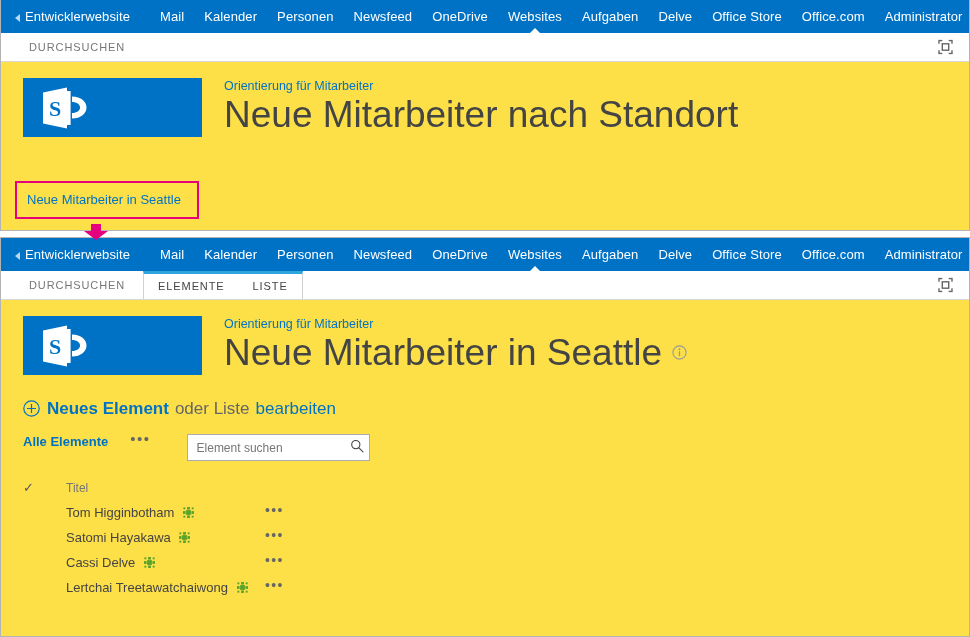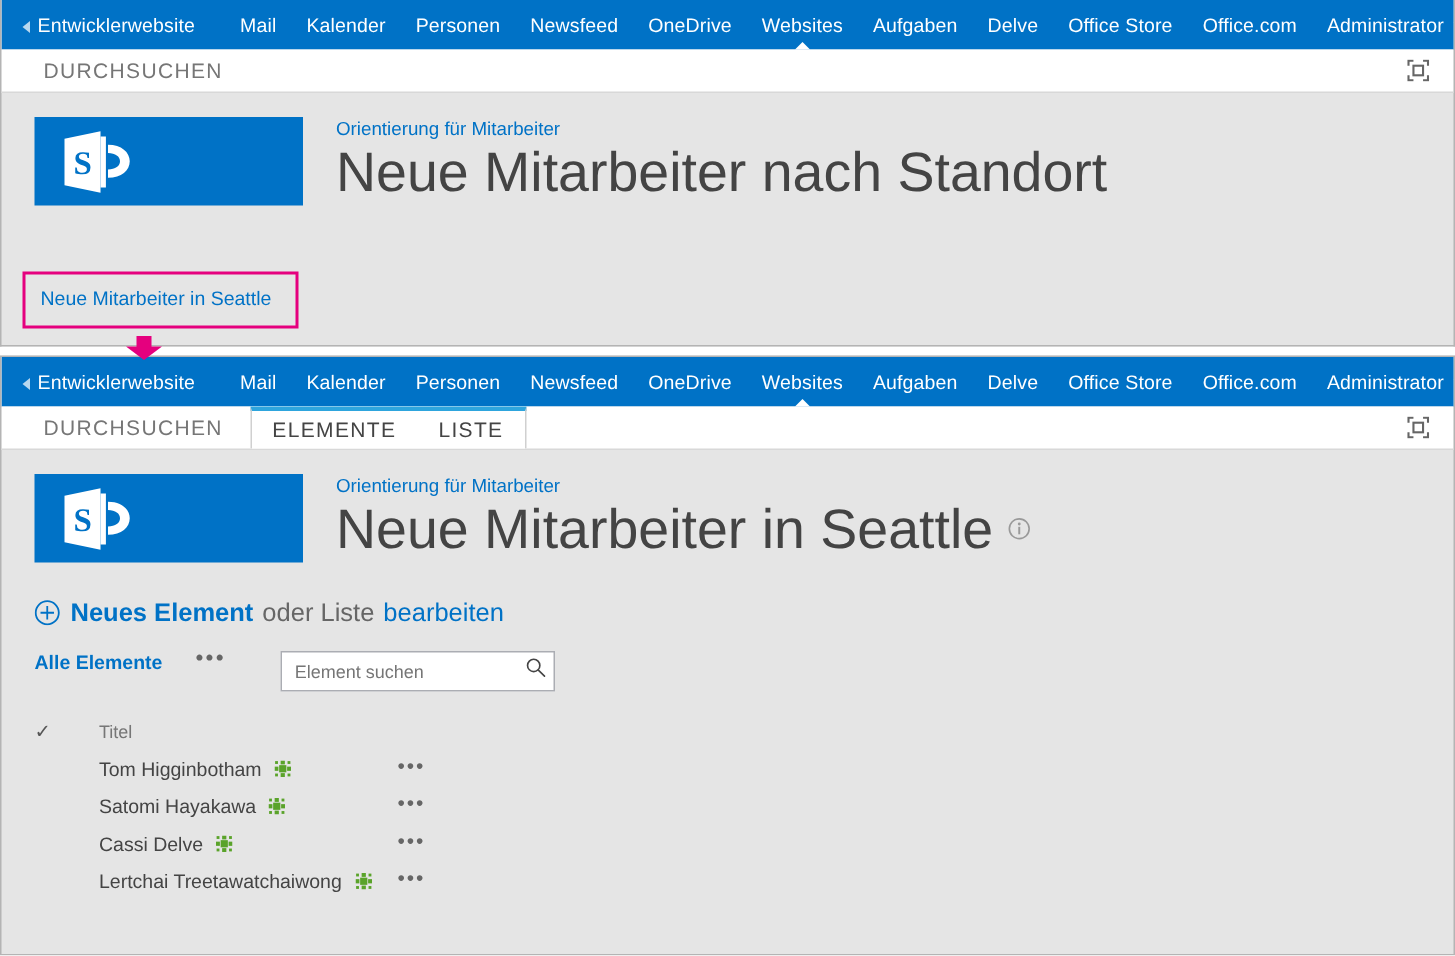--- a/index.html
+++ b/index.html
@@ -8,21 +8,21 @@
     width: 970px; height: 637px;
     background: #ffffff;
     font-family: "Liberation Sans", sans-serif;
     -webkit-font-smoothing: antialiased;
   }
   .stage { position: relative; width: 970px; height: 637px; overflow: hidden; background:#fff; }
 
   
   .panel {
     position: absolute;
-    background: #e5e5e5;
+    background: #fde047;
     border: 1px solid #b4b4b4;
     overflow: hidden;
   }
   #panel-top    { left: 0; top: 0; width: 970px; height: 231px; border-top: none; }
   #panel-bottom { left: 0; top: 237px; width: 970px; height: 400px; }
 
   
   .suitebar {
     position: relative;
     height: 33px;
@@ -93,21 +93,21 @@
   .tabrow {
     position: relative;
     height: 29px;
     background: #ffffff;
     border-bottom: 1px solid #d8d8d8;
     display: flex;
     align-items: flex-end;
     padding-left: 14px;
   }
   .tab {
-    font-size: 14px;
+    font-size: 11px;
     color: #767676;
     letter-spacing: .9px;
     padding: 0 14px;
     line-height: 28px;
     height: 28px;
     white-space: nowrap;
   }
   .tabgroup {
     display: flex;
     align-items: flex-end;

